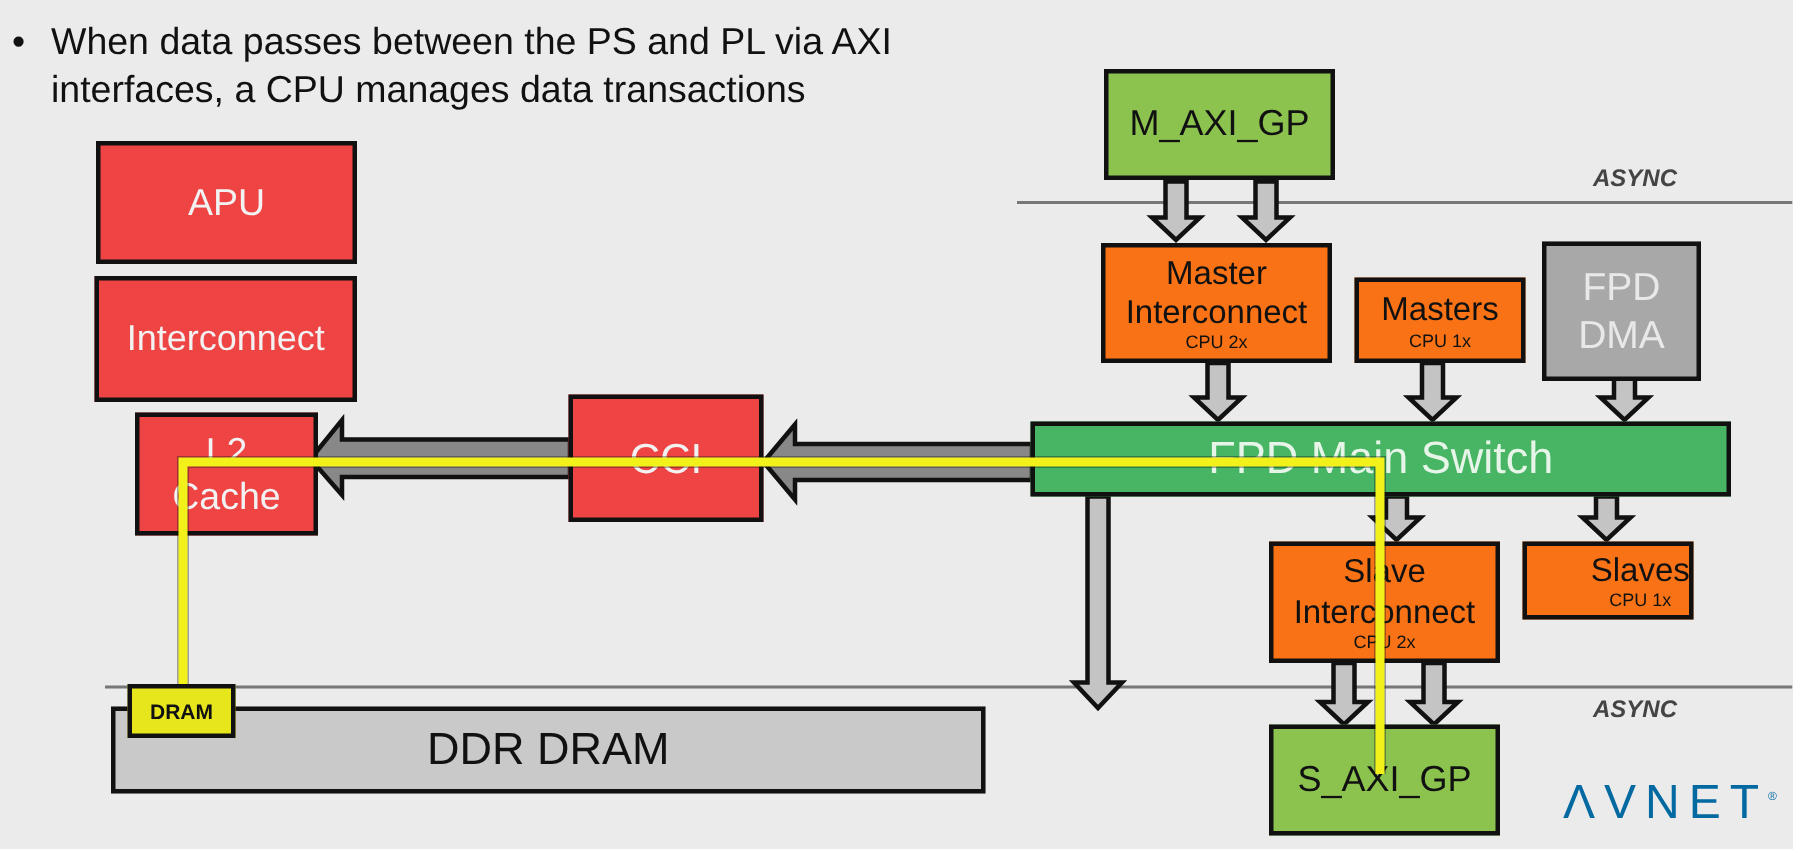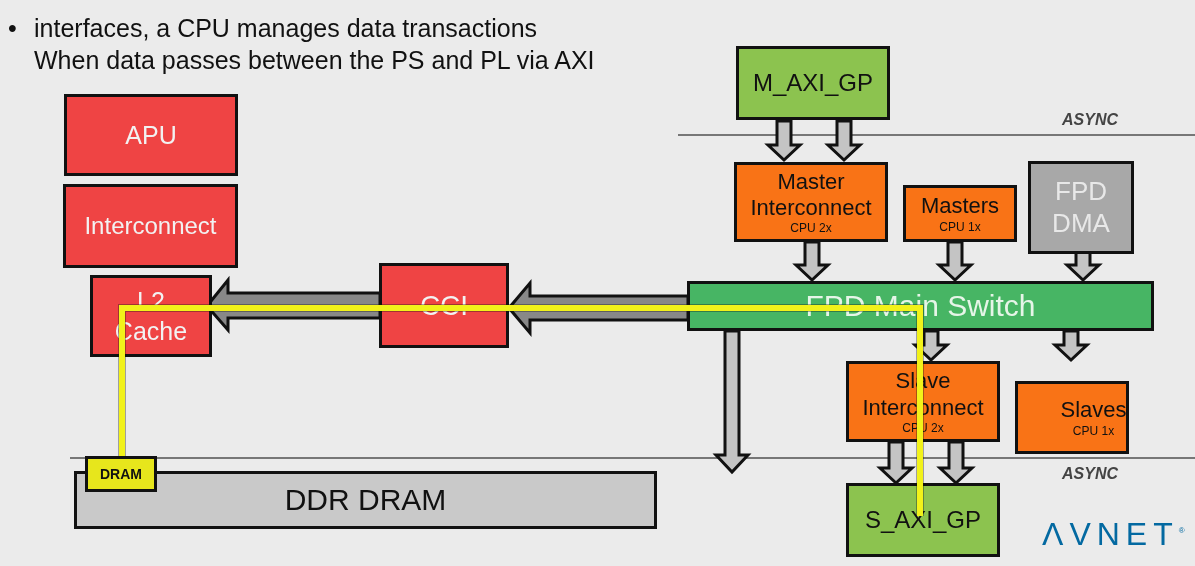--- a/index.html
+++ b/index.html
@@ -43,22 +43,22 @@
     position: absolute; left: 1042px; top: 516px;
     font-size: 32px; letter-spacing: 6px; color: #0369a1; font-weight: normal;
   }
   svg.overlay { position: absolute; left: 0; top: 0; pointer-events: none; }
 </style>
 </head>
 <body>
 
 <div class="bullet-line">
   <span class="dot">•</span>
+  <span class="txt">When data passes between the PS and PL via AXI</span>
   <span class="txt">interfaces, a CPU manages data transactions</span>
-  <span class="txt">When data passes between the PS and PL via AXI</span>
 </div>
 
 <div class="hline" style="left:678px; top:134px; width:517px;"></div>
 <div class="hline" style="left:70px; top:457px; width:1125px;"></div>
 <div class="async" style="left:1062px; top:111px;">ASYNC</div>
 <div class="async" style="left:1062px; top:465px;">ASYNC</div>
 
 <svg class="overlay" width="1195" height="566">
   <g fill="#c4c4c4" stroke="#111" stroke-width="3" stroke-linejoin="miter">
 
@@ -119,21 +119,21 @@
   <span>DMA</span>
 </div>
 <div class="box green-main" style="left:687px; top:281px; width:467px; height:50px;">
   <span>FPD Main Switch</span>
 </div>
 <div class="box mid" style="left:846px; top:361px; width:154px; height:81px;">
   <span>Slave</span>
   <span>Interconnect</span>
   <span class="sub">CPU 2x</span>
 </div>
-<div class="box mid" style="left:1015px; top:381px; width:114px; height:73px;padding-left:43px;">
+<div class="box mid" style="left:1015px; top:361px; width:114px; height:52px;padding-left:43px;">
   <span>Slaves</span>
   <span class="sub">CPU 1x</span>
 </div>
 <div class="box green-lite" style="left:846px; top:483px; width:154px; height:74px;">
   <span>S_AXI_GP</span>
 </div>
 
 <div class="box light" style="left:74px; top:471px; width:583px; height:58px; font-size:30px;">
   <span>DDR DRAM</span>
 </div>

